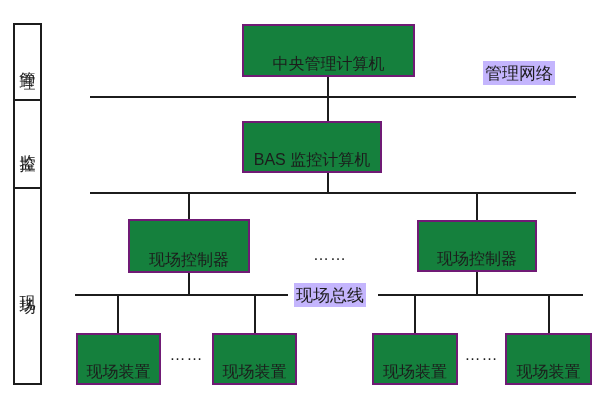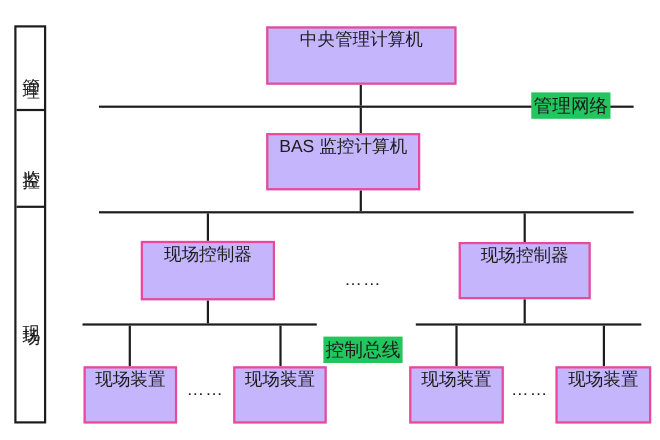--- a/index.html
+++ b/index.html
@@ -16,31 +16,31 @@
   .sec { display:flex; align-items:center; justify-content:center; box-sizing:border-box; }
   .sec1 { height:76px; border-bottom:2px solid #1c1c1c; }
   .sec2 { height:88px; border-bottom:2px solid #1c1c1c; }
   .sec3 { flex:1; }
   .vtext {
     writing-mode:vertical-rl; text-orientation:upright;
     font-size:16px; letter-spacing:3px; line-height:1;
   }
   
   .node {
-    position:absolute; background:#c4b5fd; border:2px solid #ec4899;
-    box-sizing:border-box; display:flex; align-items:flex-start; justify-content:center;
+    position:absolute; background:#15803d; border:2px solid #701a75;
+    box-sizing:border-box; display:flex; align-items:flex-end; justify-content:center;
     font-size:16px; white-space:nowrap; text-align:center;
   }
   
   .hline { position:absolute; height:2px; background:#1c1c1c; }
   .vline { position:absolute; width:2px; background:#1c1c1c; }
   
   .bus-label {
-    position:absolute; font-size:17px; background:#22c55e;
-    display:flex; align-items:center; justify-content:center; white-space:nowrap;margin-top:23px;
+    position:absolute; font-size:17px; background:#c4b5fd;
+    display:flex; align-items:center; justify-content:center; white-space:nowrap;
   }
   .dots {
     position:absolute; font-size:16px; letter-spacing:1px;
     display:flex; align-items:center; justify-content:center; white-space:nowrap;
   }
 </style>
 </head>
 <body>
 
 <div class="canvas">
@@ -56,21 +56,21 @@
       <span class="vtext">现场</span>
     </div>
   </div>
 
   <div class="hline" style="left:90px; top:96px; width:486px;"></div>
   <div class="hline" style="left:90px; top:192px; width:486px;"></div>
   <div class="hline" style="left:75px; top:294px; width:213px;"></div>
   <div class="hline" style="left:378px; top:294px; width:205px;"></div>
 
   <div class="bus-label" style="left:483px; top:61px; width:72px; height:24px;">管理网络</div>
-  <div class="bus-label" style="left:294px; top:283px; width:72px; height:24px;">控制总线</div>
+  <div class="bus-label" style="left:294px; top:283px; width:72px; height:24px;">现场总线</div>
 
   <div class="vline" style="left:327px; top:77px; height:19px;"></div>
   <div class="vline" style="left:327px; top:98px; height:23px;"></div>
   <div class="vline" style="left:327px; top:173px; height:19px;"></div>
   <div class="vline" style="left:188px; top:194px; height:25px;"></div>
   <div class="vline" style="left:476px; top:194px; height:26px;"></div>
   <div class="vline" style="left:188px; top:273px; height:21px;"></div>
   <div class="vline" style="left:476px; top:272px; height:22px;"></div>
   <div class="vline" style="left:117px; top:296px; height:37px;"></div>
   <div class="vline" style="left:254px; top:296px; height:37px;"></div>

